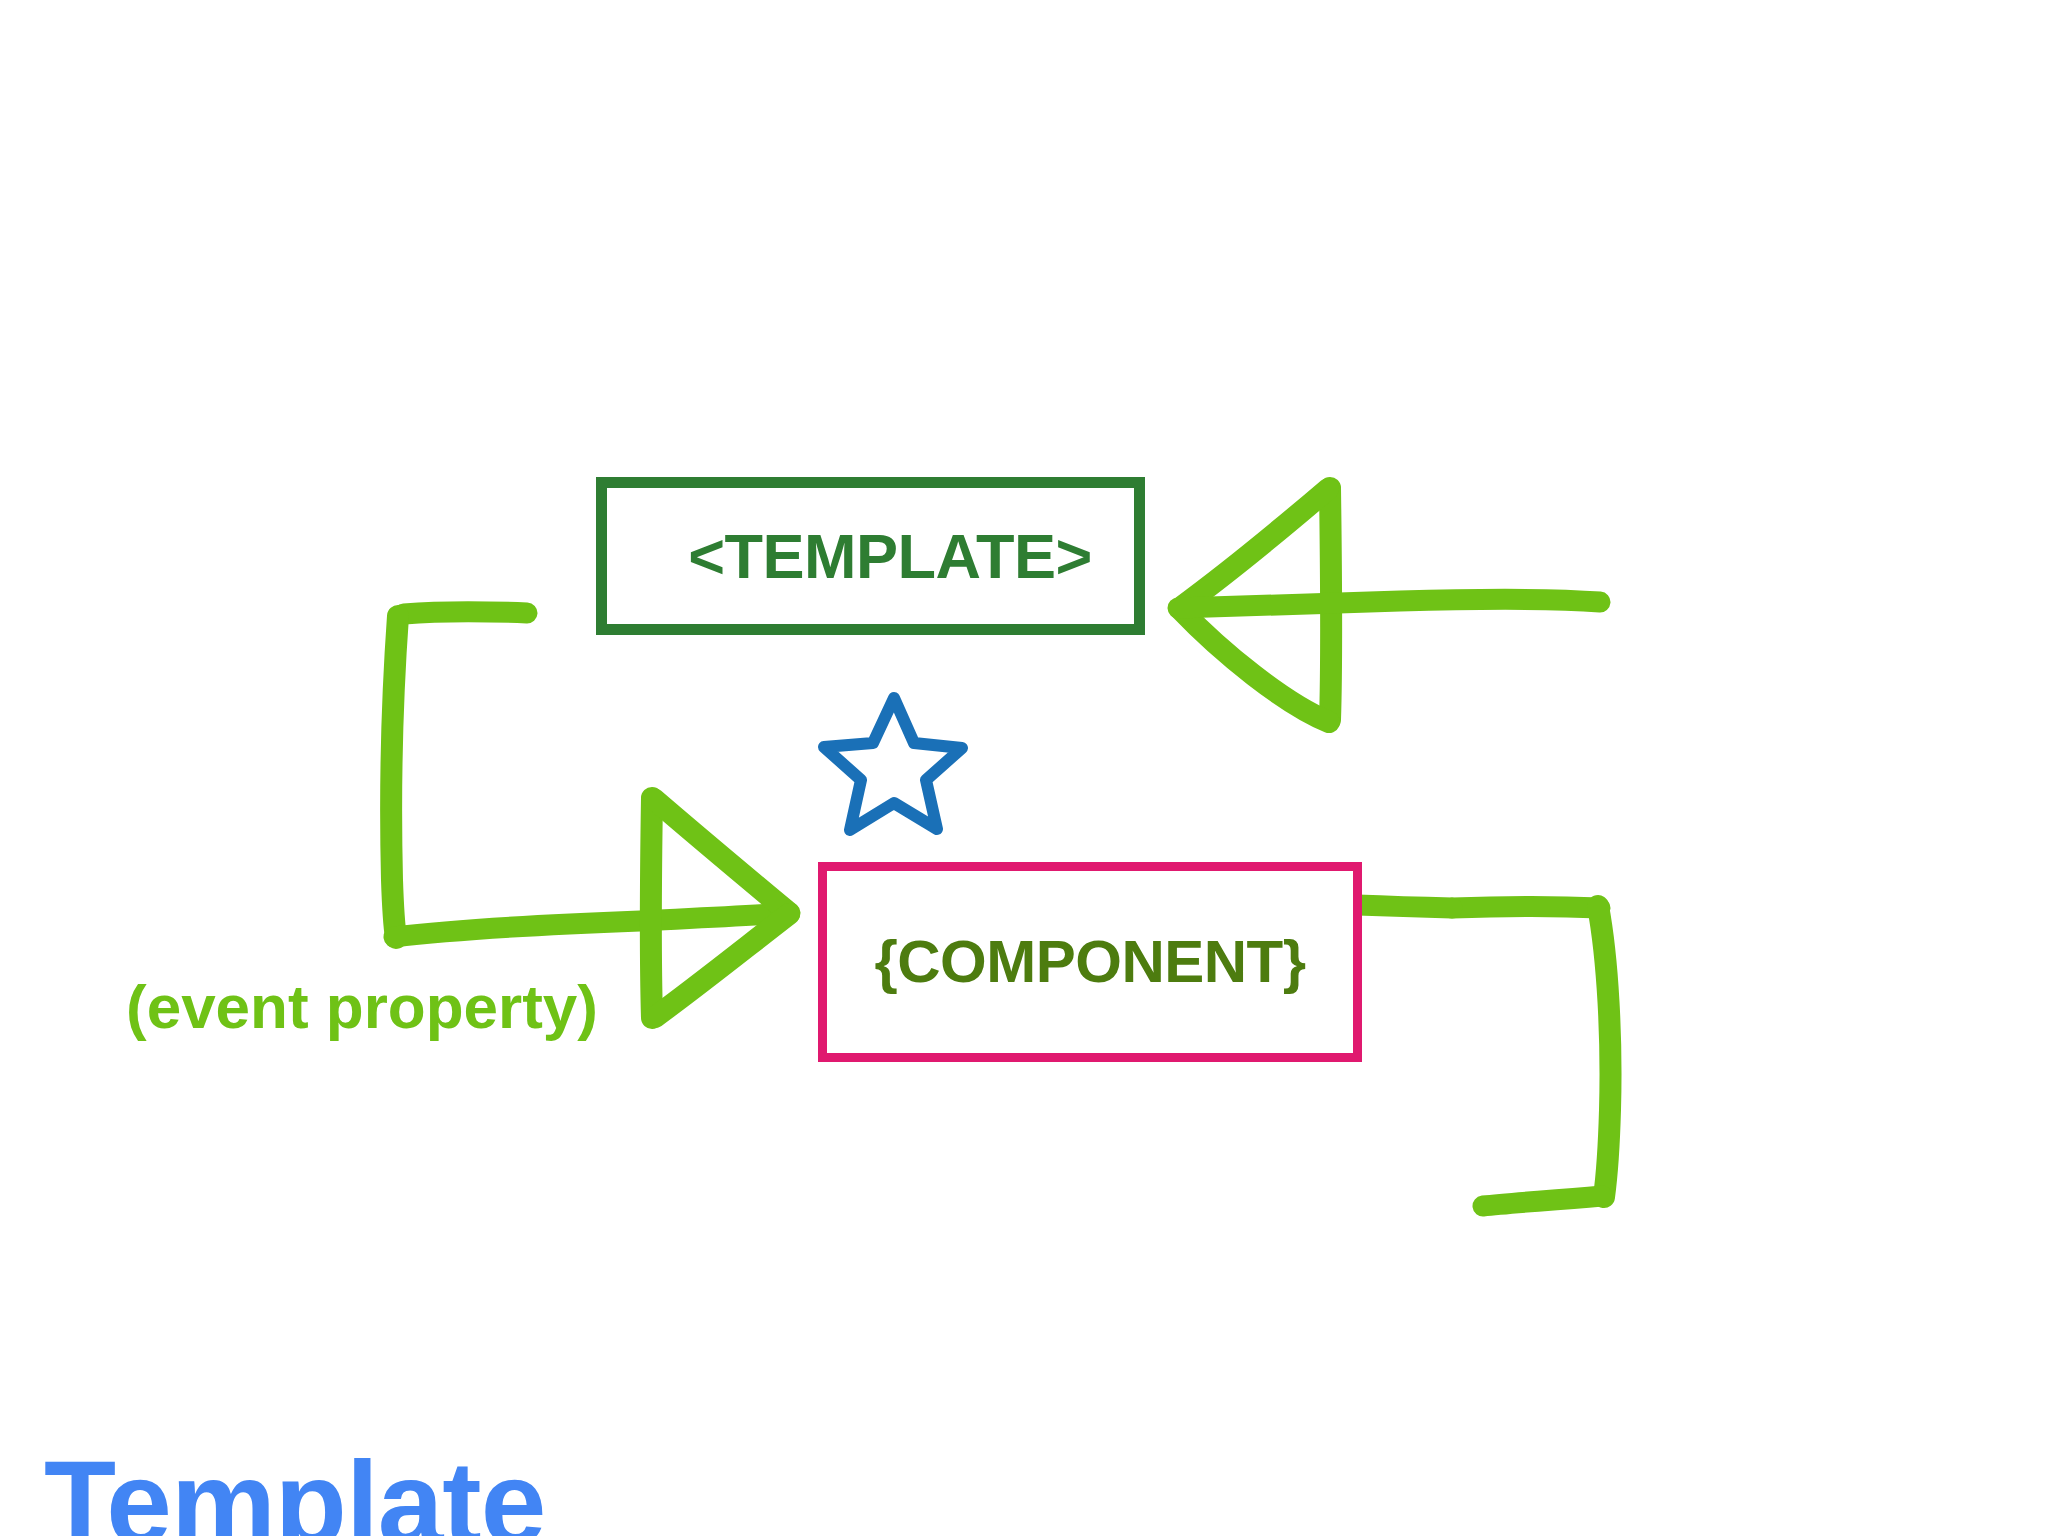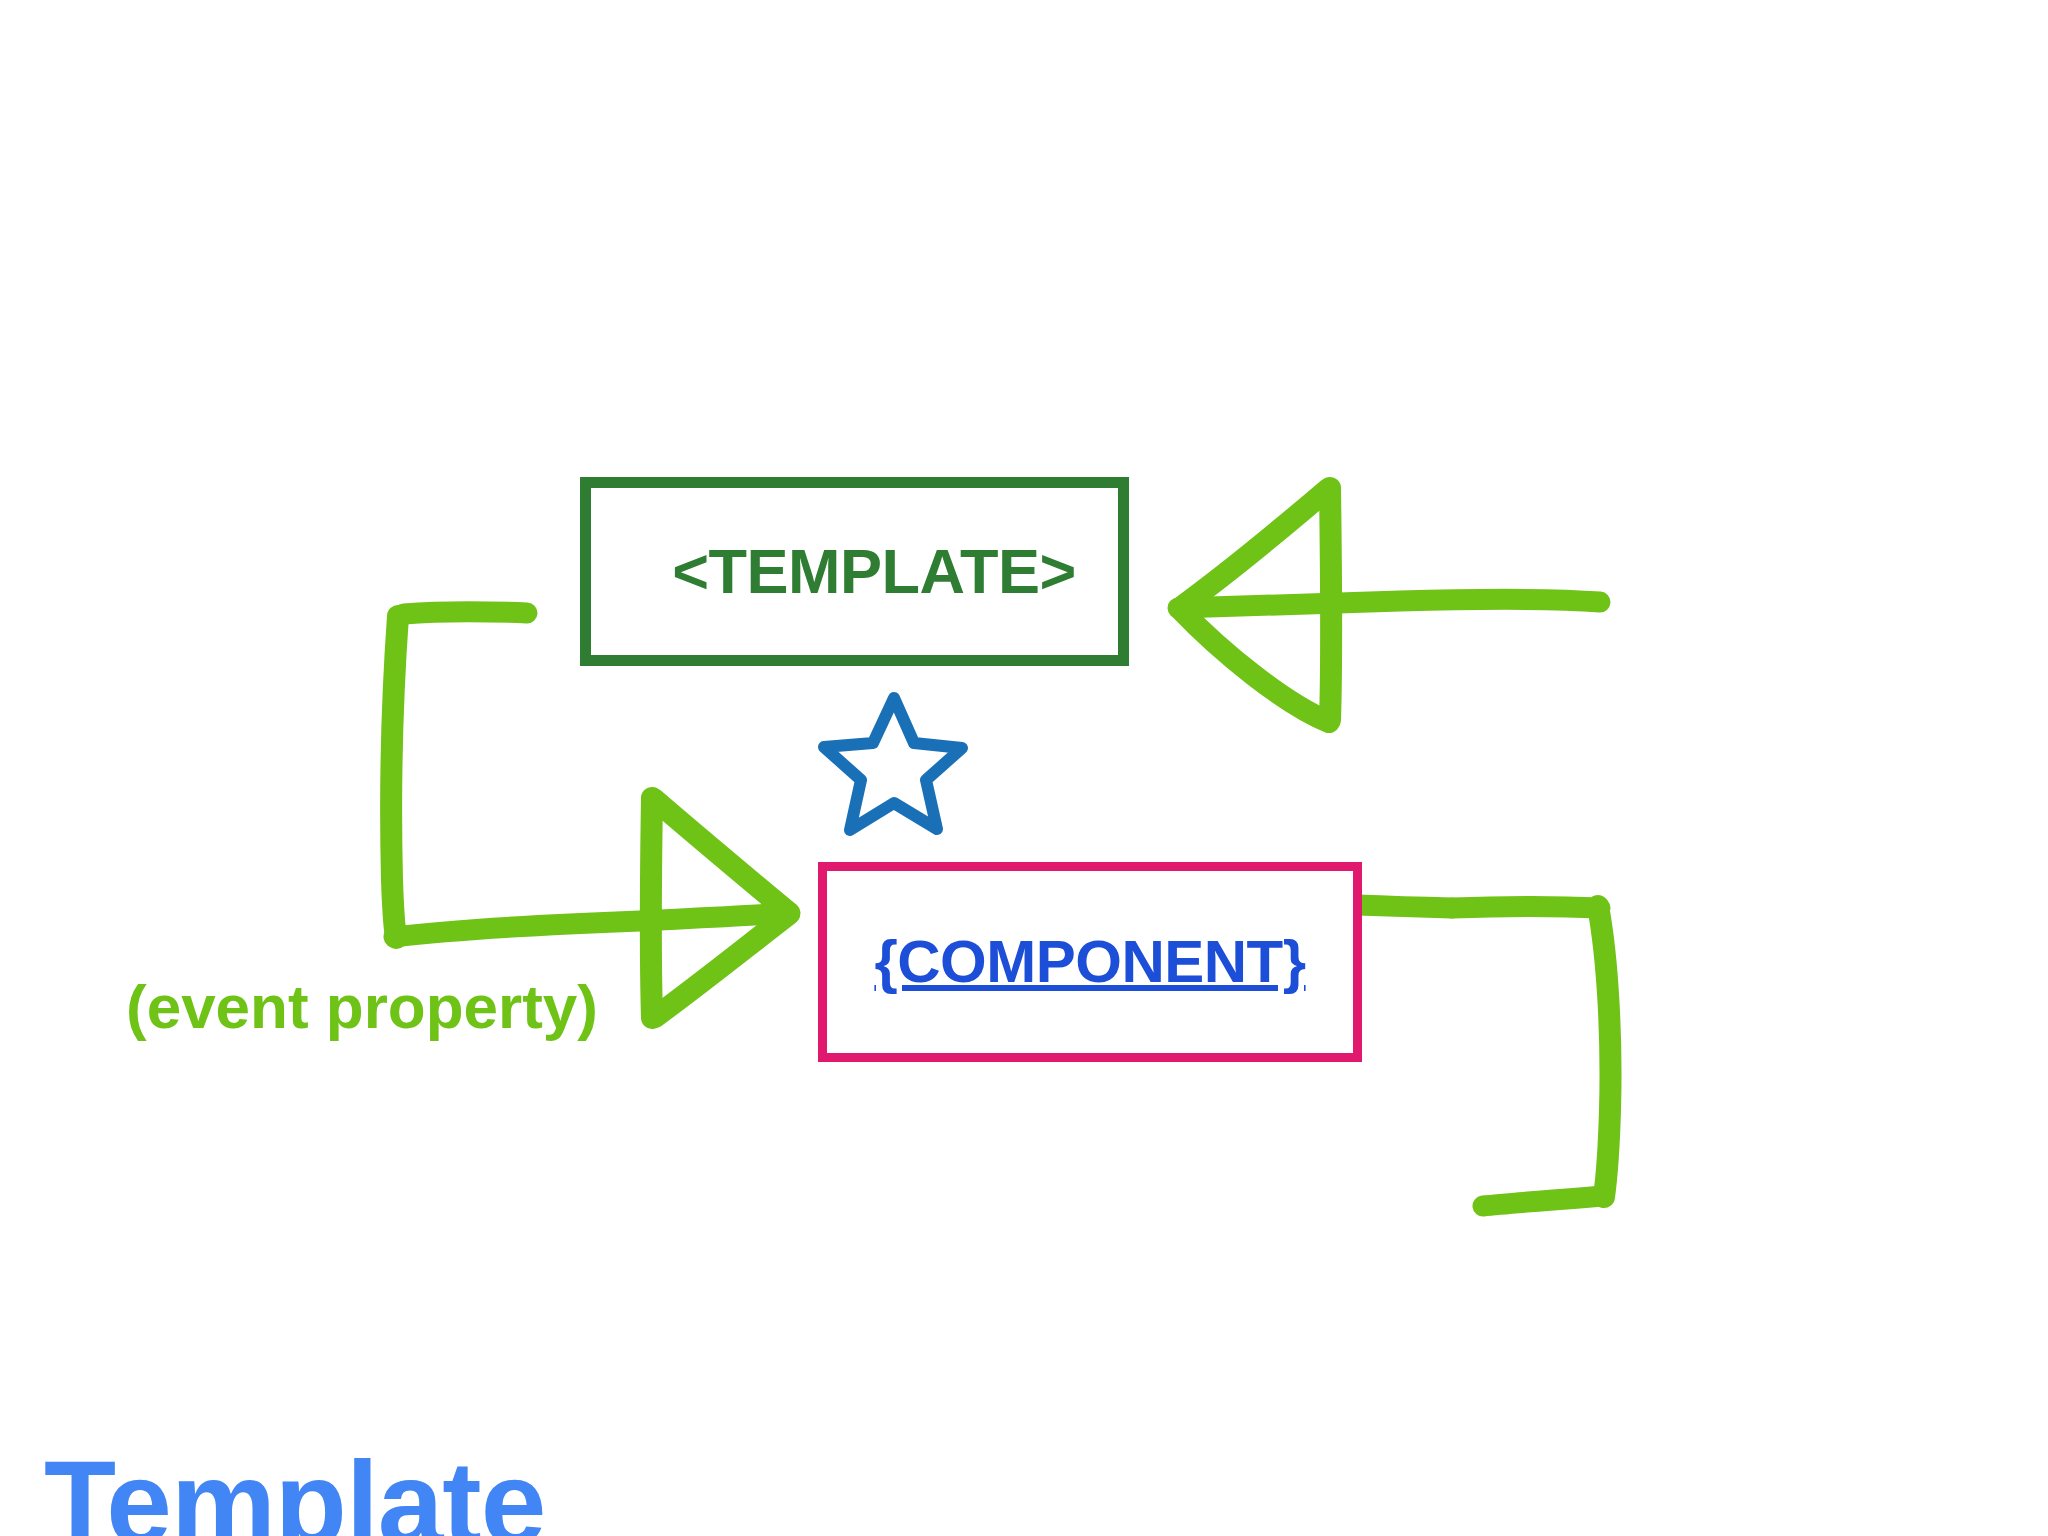--- a/index.html
+++ b/index.html
@@ -37,24 +37,24 @@
   .node-box {
     position: absolute;
     box-sizing: border-box;
     display: flex;
     align-items: center;
     justify-content: center;
     background: #ffffff;
   }
 
   #template-box {
-    left: 580px;
+    left: 596px;
     top: 477px;
     width: 549px;
-    height: 189px;
+    height: 158px;
     border: 11px solid #2E7D32;
     padding-left: 39px;
   }
 
   #component-box {
     left: 818px;
     top: 862px;
     width: 544px;
     height: 200px;
     border: 9px solid #E0196F;
@@ -67,23 +67,22 @@
     white-space: nowrap;
     line-height: 1;
   }
 
   #template-label {
     color: #2E7D32;
     font-size: 63px;
   }
 
   #component-label {
-    color: #1d4ed8;
+    color: #4d7c0f;
     font-size: 60px;
-    text-decoration: underline;
   }
 
   
   .free-label {
     position: absolute;
     font-family: "Liberation Sans", sans-serif;
     font-weight: bold;
     white-space: nowrap;
     line-height: 1;
   }

